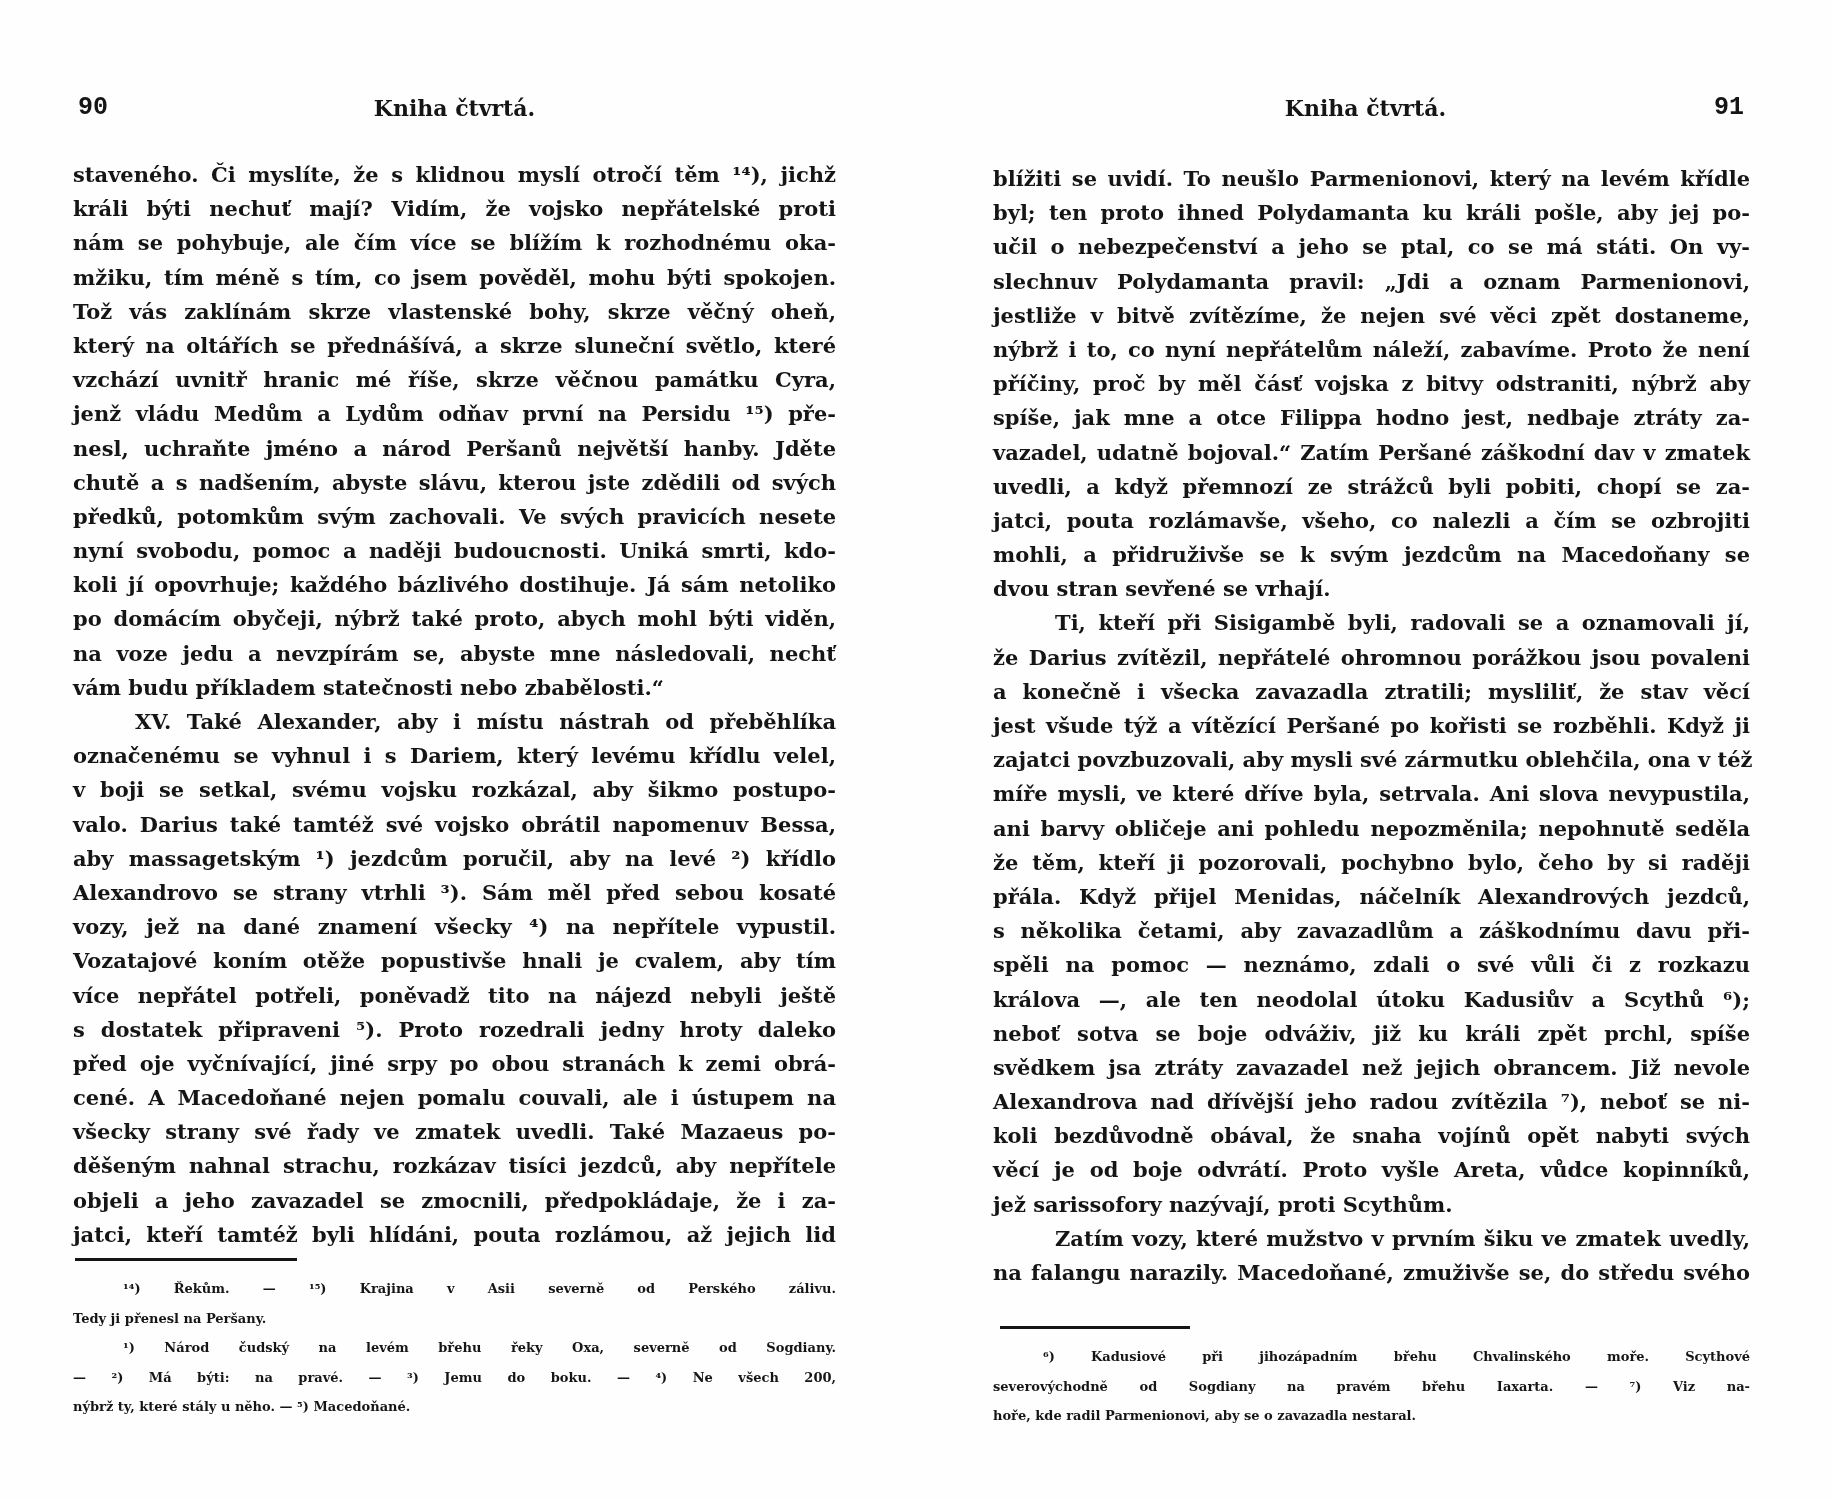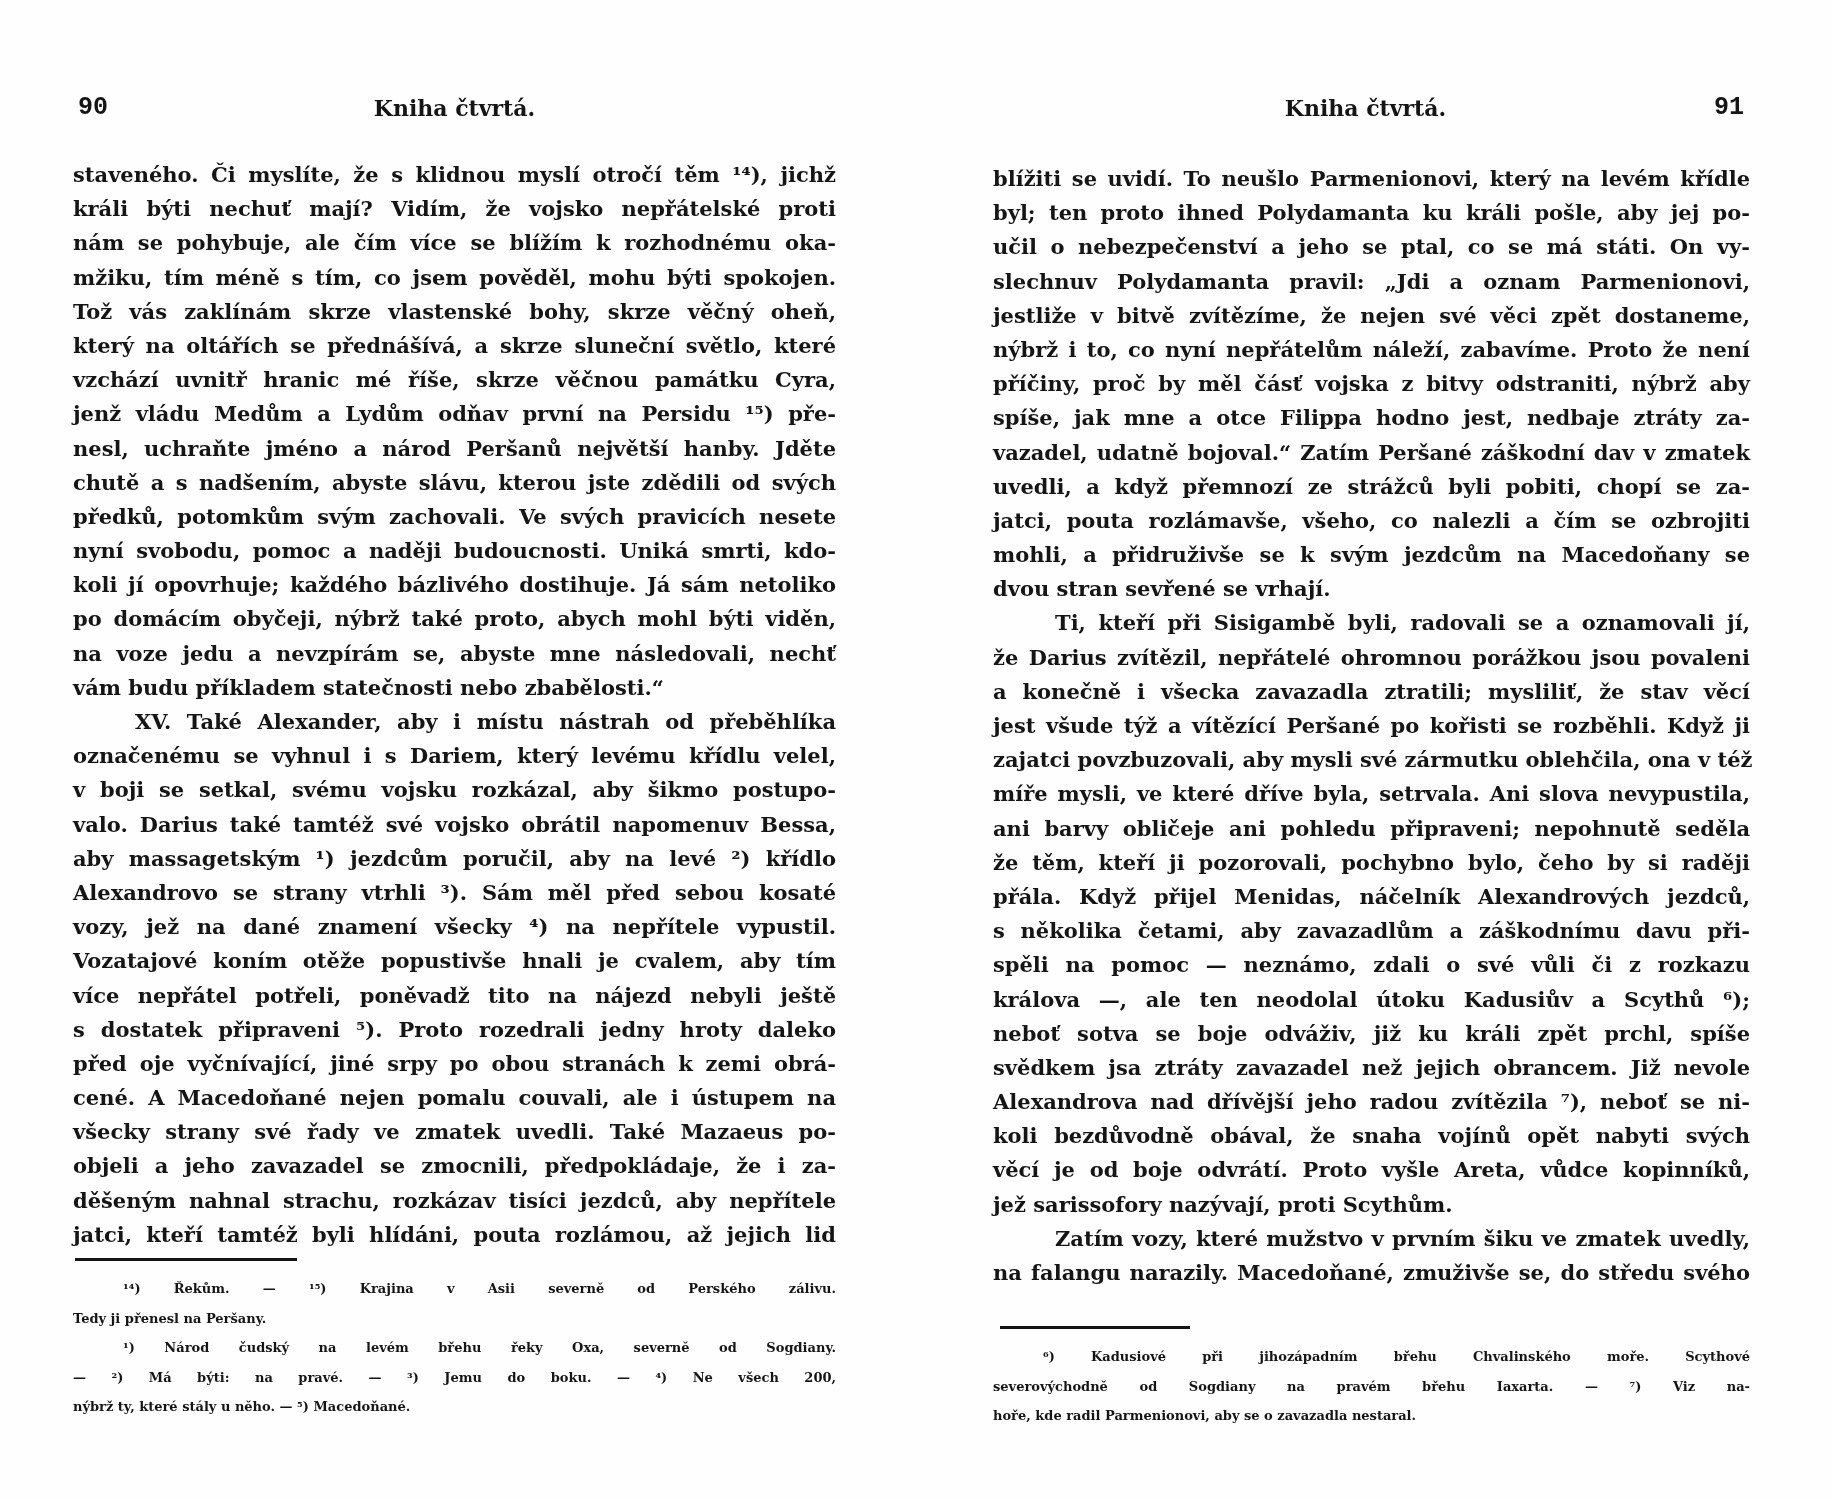--- a/index.html
+++ b/index.html
@@ -88,22 +88,22 @@
         <div class="tline">valo. Darius také tamtéž své vojsko obrátil napomenuv Bessa,</div>
         <div class="tline">aby massagetským ¹) jezdcům poručil, aby na levé ²) křídlo</div>
         <div class="tline">Alexandrovo se strany vtrhli ³).  Sám měl před sebou kosaté</div>
         <div class="tline">vozy, jež na dané znamení všecky ⁴) na nepřítele vypustil.</div>
         <div class="tline">Vozatajové koním otěže popustivše hnali je cvalem, aby tím</div>
         <div class="tline">více nepřátel potřeli, poněvadž tito na nájezd nebyli ještě</div>
         <div class="tline">s dostatek připraveni ⁵).  Proto rozedrali jedny hroty daleko</div>
         <div class="tline">před oje vyčnívající, jiné srpy po obou stranách k zemi obrá-</div>
         <div class="tline">cené. A Macedoňané nejen pomalu couvali, ale i ústupem na</div>
         <div class="tline">všecky strany své řady ve zmatek uvedli. Také Mazaeus po-</div>
+        <div class="tline">děšeným nahnal strachu, rozkázav tisíci jezdců, aby nepřítele</div>
         <div class="tline">objeli a jeho zavazadel se zmocnili, předpokládaje, že i za-</div>
-        <div class="tline">děšeným nahnal strachu, rozkázav tisíci jezdců, aby nepřítele</div>
         <div class="tline">jatci, kteří tamtéž byli hlídáni, pouta rozlámou, až jejich lid</div>
       </div>
 
     <div class="rule" style="left:75px; top:1258px; width:222px;"></div>
 
     <div class="textblock" style="left:73px; top:1274px; width:763px;">
         <div class="fline find">¹⁴) Řekům. — ¹⁵) Krajina v Asii severně od Perského zálivu.</div>
         <div class="fline nojust">Tedy ji přenesl na Peršany.</div>
         <div class="fline find">¹) Národ čudský na levém břehu řeky Oxa, severně od Sogdiany.</div>
         <div class="fline">— ²) Má býti: na pravé.  —  ³) Jemu do boku.  —  ⁴) Ne všech 200,</div>
@@ -128,21 +128,21 @@
         <div class="tline">uvedli, a když přemnozí ze strážců byli pobiti, chopí se za-</div>
         <div class="tline">jatci, pouta rozlámavše, všeho, co nalezli a čím se ozbrojiti</div>
         <div class="tline">mohli, a přidruživše se k svým jezdcům na Macedoňany se</div>
         <div class="tline nojust">dvou stran sevřené se vrhají.</div>
         <div class="tline ind">Ti, kteří při Sisigambě byli, radovali se a oznamovali jí,</div>
         <div class="tline">že Darius zvítězil, nepřátelé ohromnou porážkou jsou povaleni</div>
         <div class="tline">a konečně i všecka zavazadla ztratili;  mysliliť, že stav věcí</div>
         <div class="tline">jest všude týž a vítězící Peršané po kořisti se rozběhli. Když ji</div>
         <div class="tline">zajatci povzbuzovali, aby mysli své zármutku oblehčila, ona v též</div>
         <div class="tline">míře mysli, ve které dříve byla, setrvala. Ani slova nevypustila,</div>
-        <div class="tline">ani barvy obličeje ani pohledu připraveni; nepohnutě seděla</div>
+        <div class="tline">ani barvy obličeje ani pohledu nepozměnila; nepohnutě seděla</div>
         <div class="tline">že těm, kteří ji pozorovali, pochybno bylo, čeho by si raději</div>
         <div class="tline">přála. Když přijel Menidas, náčelník Alexandrových jezdců,</div>
         <div class="tline">s několika četami, aby zavazadlům a záškodnímu davu při-</div>
         <div class="tline">spěli na pomoc — neznámo, zdali o své vůli či z rozkazu</div>
         <div class="tline">králova —, ale ten neodolal útoku Kadusiův a Scythů ⁶);</div>
         <div class="tline">neboť sotva se boje odváživ, již ku králi zpět prchl, spíše</div>
         <div class="tline">svědkem jsa ztráty zavazadel než jejich obrancem. Již nevole</div>
         <div class="tline">Alexandrova nad dřívější jeho radou zvítězila ⁷), neboť se ni-</div>
         <div class="tline">koli bezdůvodně obával, že snaha vojínů opět nabyti svých</div>
         <div class="tline">věcí je od boje odvrátí.  Proto vyšle Areta, vůdce kopinníků,</div>

